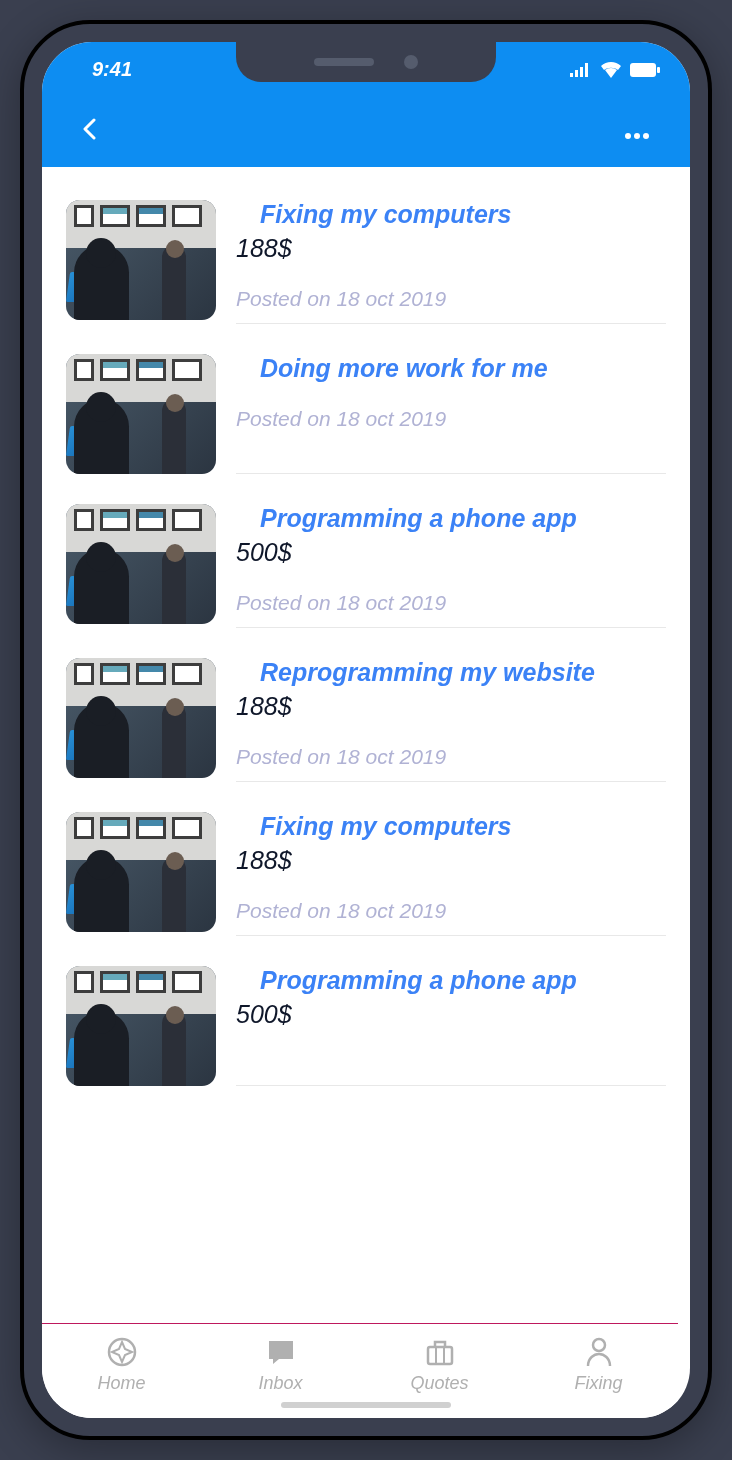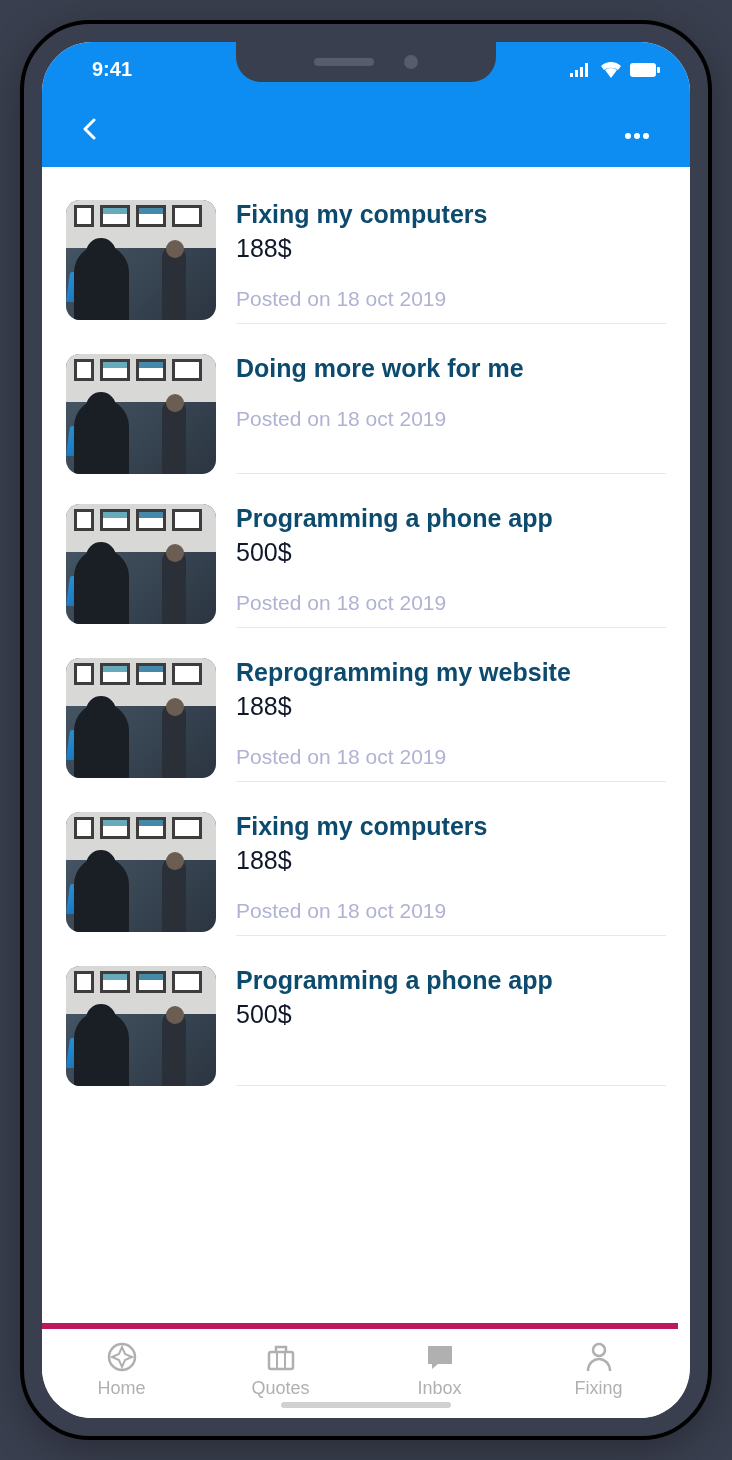--- a/index.html
+++ b/index.html
@@ -25,20 +25,21 @@
       padding: 18px;
       box-shadow: 0 10px 40px rgba(0,0,0,0.3);
     }
     .phone-inner {
       width: 100%;
       height: 100%;
       background: #fff;
       border-radius: 50px;
       overflow: hidden;
       position: relative;
+      font-style: italic;
     }
     .notch {
       position: absolute;
       top: 0;
       left: 50%;
       transform: translateX(-50%);
       width: 260px;
       height: 40px;
       background: #3a3f4f;
       border-radius: 0 0 25px 25px;
@@ -184,42 +185,43 @@
       transform: skewX(-8deg);
     }
     .project-info {
       flex: 1;
       border-bottom: 1px solid #e8e8e8;
       padding-bottom: 12px;
     }
     .project-title {
       font-size: 25px;
       font-weight: 700;
-      color: #0c4a6e;
+      color: #3b82f6;
       margin-bottom: 5px;
+      margin-left: 24px;
     }
     .project-price {
       font-size: 25px;
       font-weight: 500;
       color: #0f172a;
       margin-bottom: 8px;
     }
     .project-date {
       font-size: 21px;
       color: #b0b2d4;
       margin-top: 24px;
     }
     .tabbar {
       position: absolute;
       bottom: 0;
       left: 0;
       right: 12px;
       height: 95px;
       background: #fff;
-      border-top: 6px solid #be185d;
+      border-top: 1px solid #be185d;
       display: flex;
       justify-content: space-around;
       align-items: flex-start;
       padding-top: 12px;
     }
     .tab-item {
       display: flex;
       flex-direction: column;
       align-items: center;
       gap: 5px;
@@ -408,35 +410,35 @@
     <div class="tabbar" id="tabbar">
         <div class="tab-item">
     <svg class="tab-icon" viewBox="0 0 32 32">
             <circle cx="16" cy="16" r="13" fill="none" stroke="currentColor" stroke-width="2.5"></circle>
             <path d="M16 6 L19 13 L26 16 L19 19 L16 26 L13 19 L6 16 L13 13 Z" fill="none" stroke="currentColor" stroke-width="2"></path>
           </svg>
     <div class="tab-label">Home</div>
         </div>
         <div class="tab-item">
     <svg class="tab-icon" viewBox="0 0 32 32">
+            <path d="M4 5 h24 v18 h-14 l-6 5 v-5 h-4 z" fill="currentColor"></path>
+          </svg>
+    <div class="tab-label">Inbox</div>
+        </div>
+        <div class="tab-item">
+    <svg class="tab-icon" viewBox="0 0 32 32">
             <rect x="4" y="11" width="24" height="17" rx="2" fill="none" stroke="currentColor" stroke-width="2.5"></rect>
             <path d="M11 11 V6 h10 v5" fill="none" stroke="currentColor" stroke-width="2.5"></path>
             <line x1="12" y1="11" x2="12" y2="28" stroke="currentColor" stroke-width="2"></line>
             <line x1="20" y1="11" x2="20" y2="28" stroke="currentColor" stroke-width="2"></line>
           </svg>
     <div class="tab-label">Quotes</div>
         </div>
         <div class="tab-item">
     <svg class="tab-icon" viewBox="0 0 32 32">
-            <path d="M4 5 h24 v18 h-14 l-6 5 v-5 h-4 z" fill="currentColor"></path>
-          </svg>
-    <div class="tab-label">Inbox</div>
-        </div>
-        <div class="tab-item">
-    <svg class="tab-icon" viewBox="0 0 32 32">
             <circle cx="16" cy="9" r="6" fill="none" stroke="currentColor" stroke-width="2.5"></circle>
             <path d="M5 30 c0-8 6-12 11-12 s11 4 11 12" fill="none" stroke="currentColor" stroke-width="2.5"></path>
           </svg>
     <div class="tab-label">Fixing</div>
         </div>
       </div>
 
     <div class="home-indicator"></div>
   </div>
 </div>

